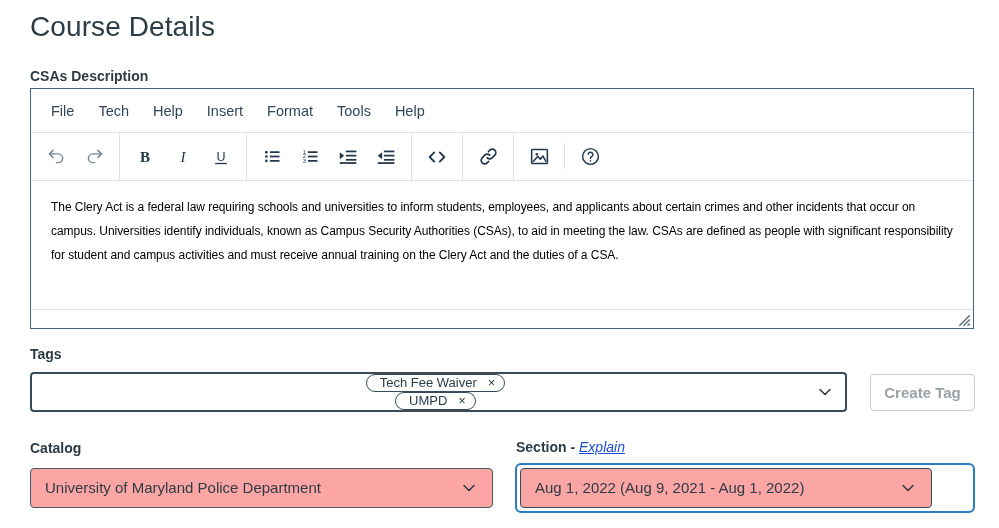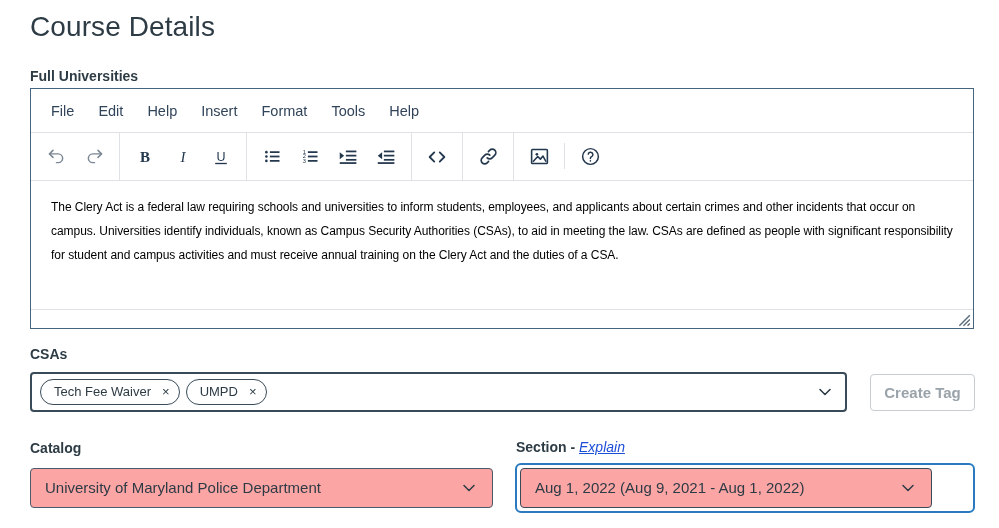--- a/index.html
+++ b/index.html
@@ -142,20 +142,21 @@
     top: 372px;
     width: 817px;
     height: 40px;
     border: 2px solid #394b59;
     border-radius: 4px;
     background: #ffffff;
     box-sizing: border-box;
     display: flex;
     align-items: center;
     padding: 0 8px;
+    flex-direction: column;
   }
   .chip {
     display: inline-flex;
     align-items: center;
     height: 26px;
     border: 1.5px solid #394b59;
     border-radius: 14px;
     padding: 0 9px 0 13px;
     margin-right: 6px;
     background: #ffffff;
@@ -269,27 +270,27 @@
     border-radius: 6px;
     box-sizing: border-box;
     pointer-events: none;
   }
 </style>
 </head>
 <body>
 
 <div class="page-title">Course Details</div>
 
-<div class="field-label rte-label">Full Universities</div>
+<div class="field-label rte-label">CSAs Description</div>
 
 <div class="rte">
 
   <div class="menubar">
     <div class="menu-item">File</div>
-    <div class="menu-item">Edit</div>
+    <div class="menu-item">Tech</div>
     <div class="menu-item">Help</div>
     <div class="menu-item">Insert</div>
     <div class="menu-item">Format</div>
     <div class="menu-item">Tools</div>
     <div class="menu-item">Help</div>
   </div>
 
   <div class="toolbar">
 
     <div class="tb-group">
@@ -409,21 +410,21 @@
     <p class="rte-text">The Clery Act is a federal law requiring schools and universities to inform students, employees, and applicants about certain crimes and other incidents that occur on campus. Universities identify individuals, known as Campus Security Authorities (CSAs), to aid in meeting the law. CSAs are defined as people with significant responsibility for student and campus activities and must receive annual training on the Clery Act and the duties of a CSA.</p>
   </div>
 
   <div class="rte-statusbar">
     <svg class="resize-grip" viewBox="0 0 12 12">
       <path d="M11 2 L2 11 M11 5.5 L5.5 11 M11 9 L9 11" stroke="#5a6b7b" stroke-width="1.2"></path>
     </svg>
   </div>
 </div>
 
-<div class="field-label tags-label">CSAs</div>
+<div class="field-label tags-label">Tags</div>
 
 <div class="tags-field">
   <span class="chip">
     <span class="chip-label">Tech Fee Waiver</span>
     <span class="chip-x">×</span>
   </span>
   <span class="chip">
     <span class="chip-label">UMPD</span>
     <span class="chip-x">×</span>
   </span>

